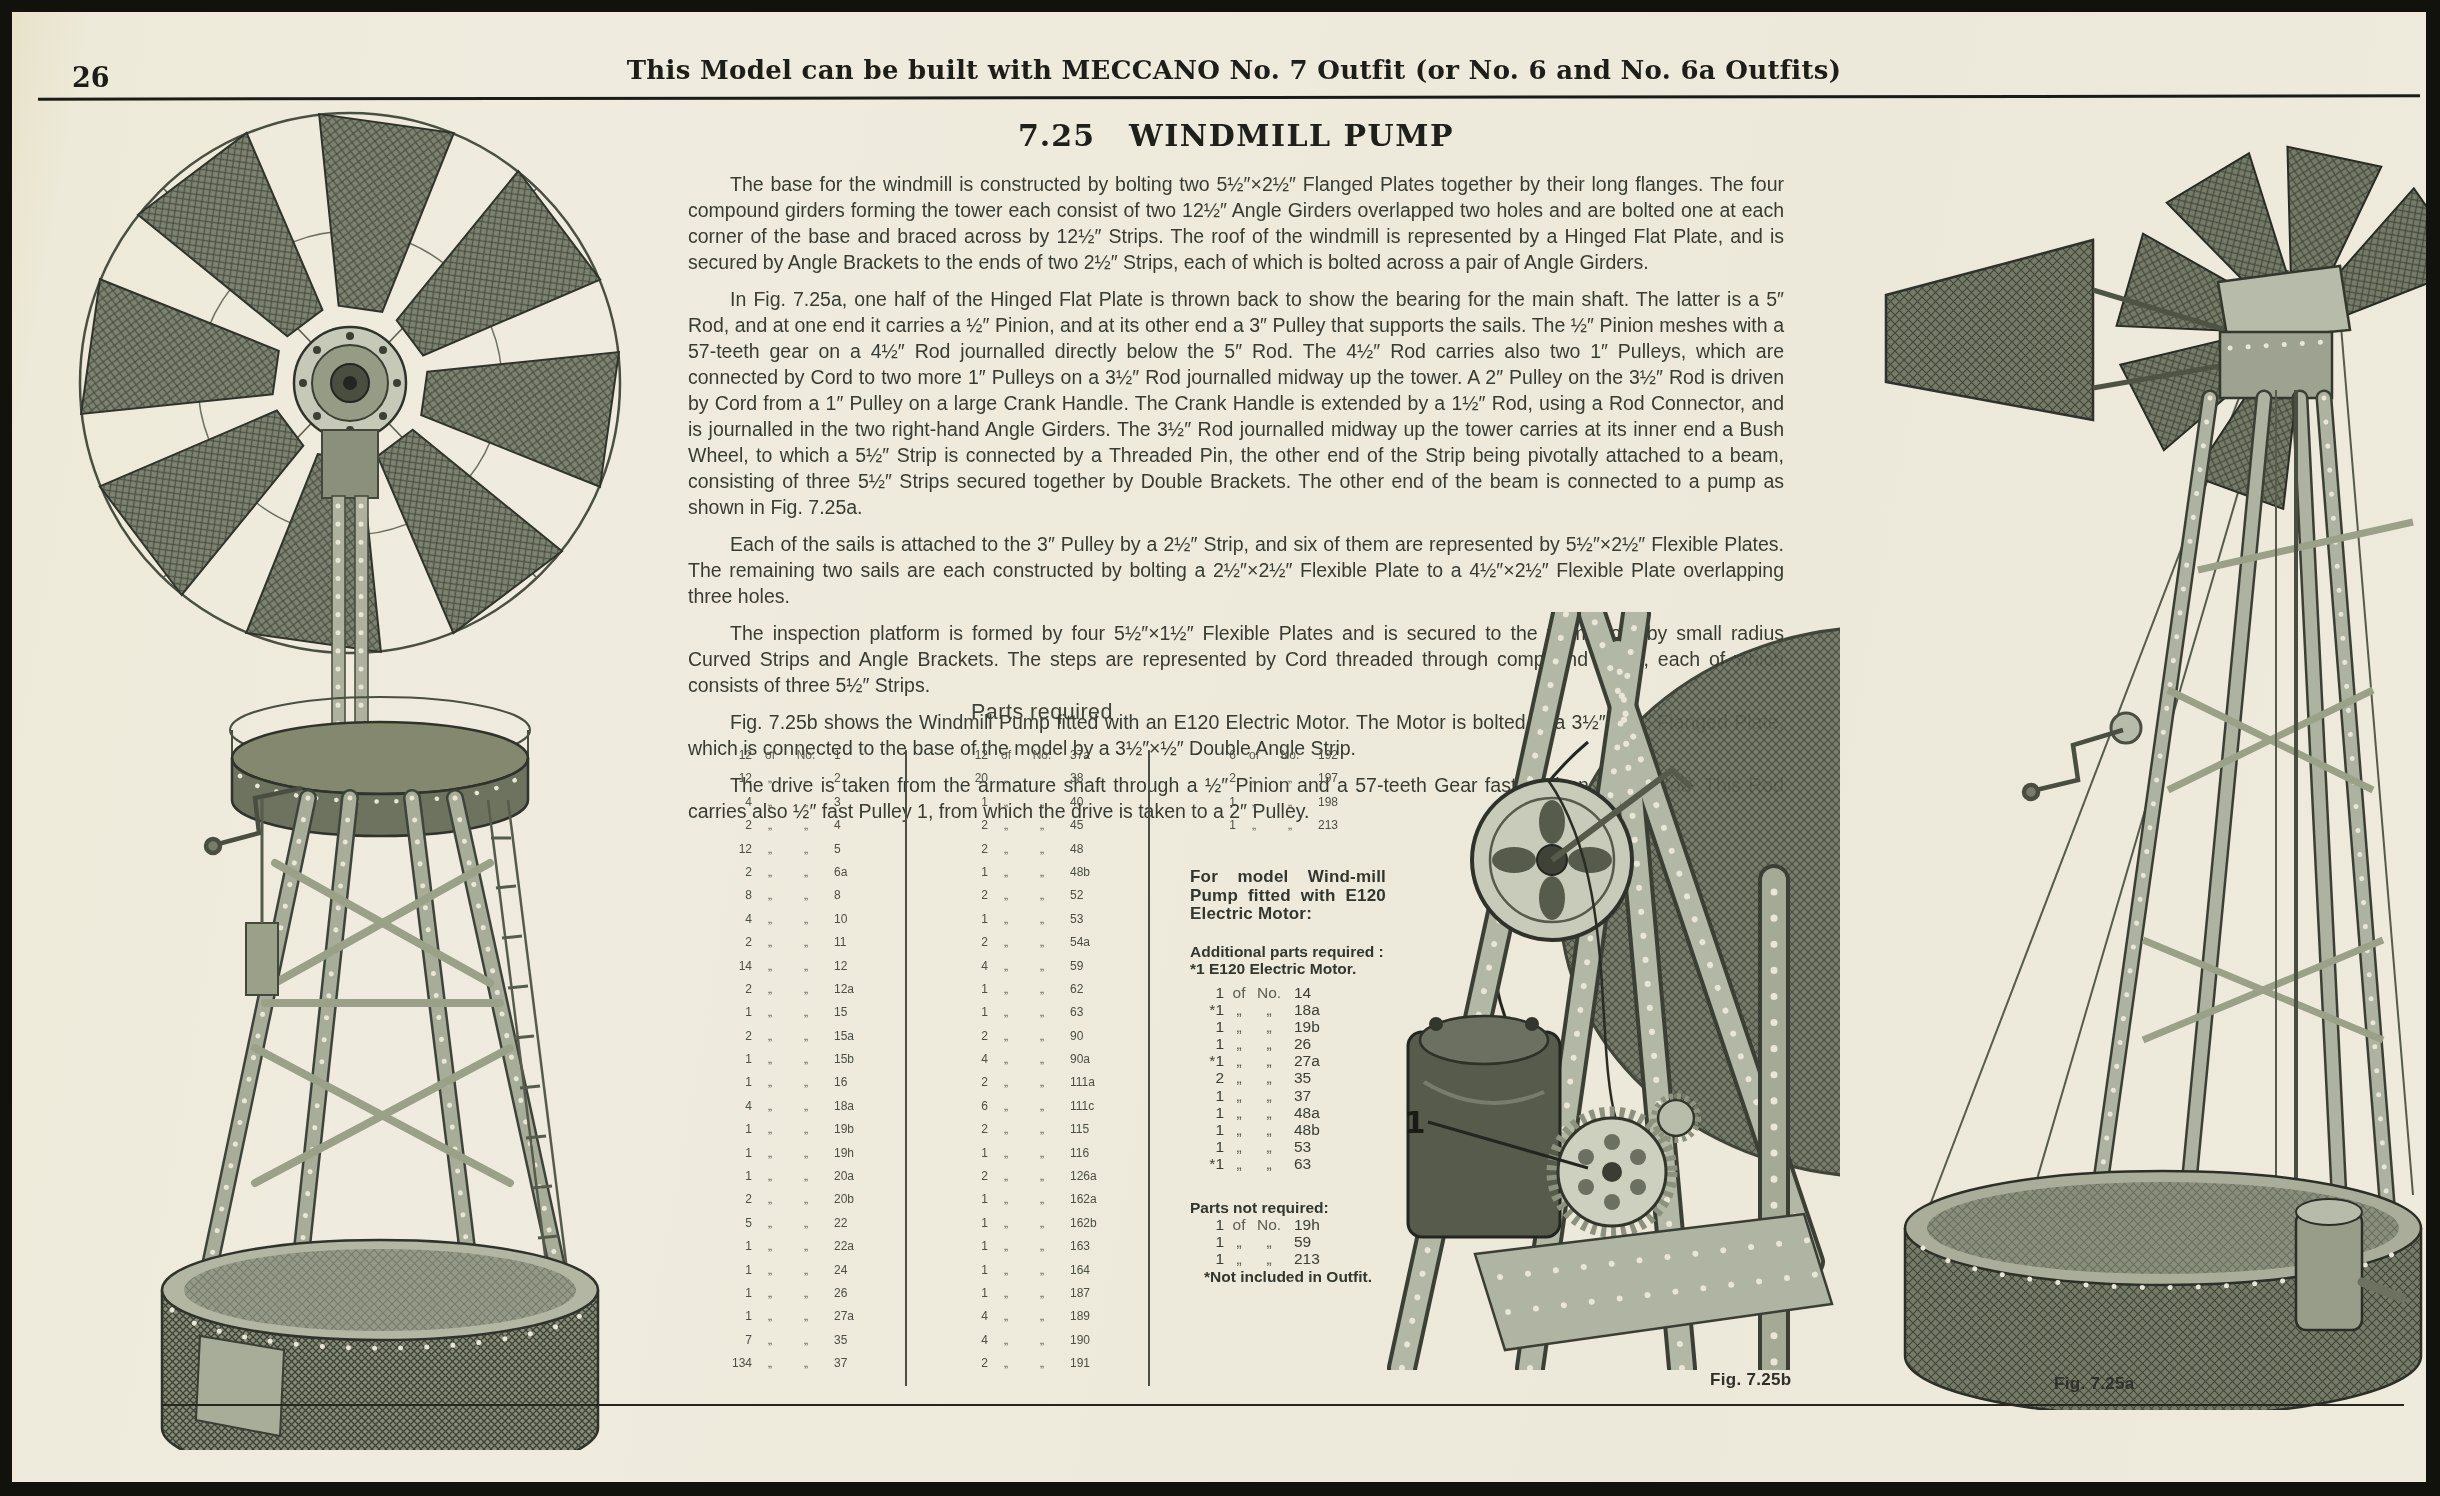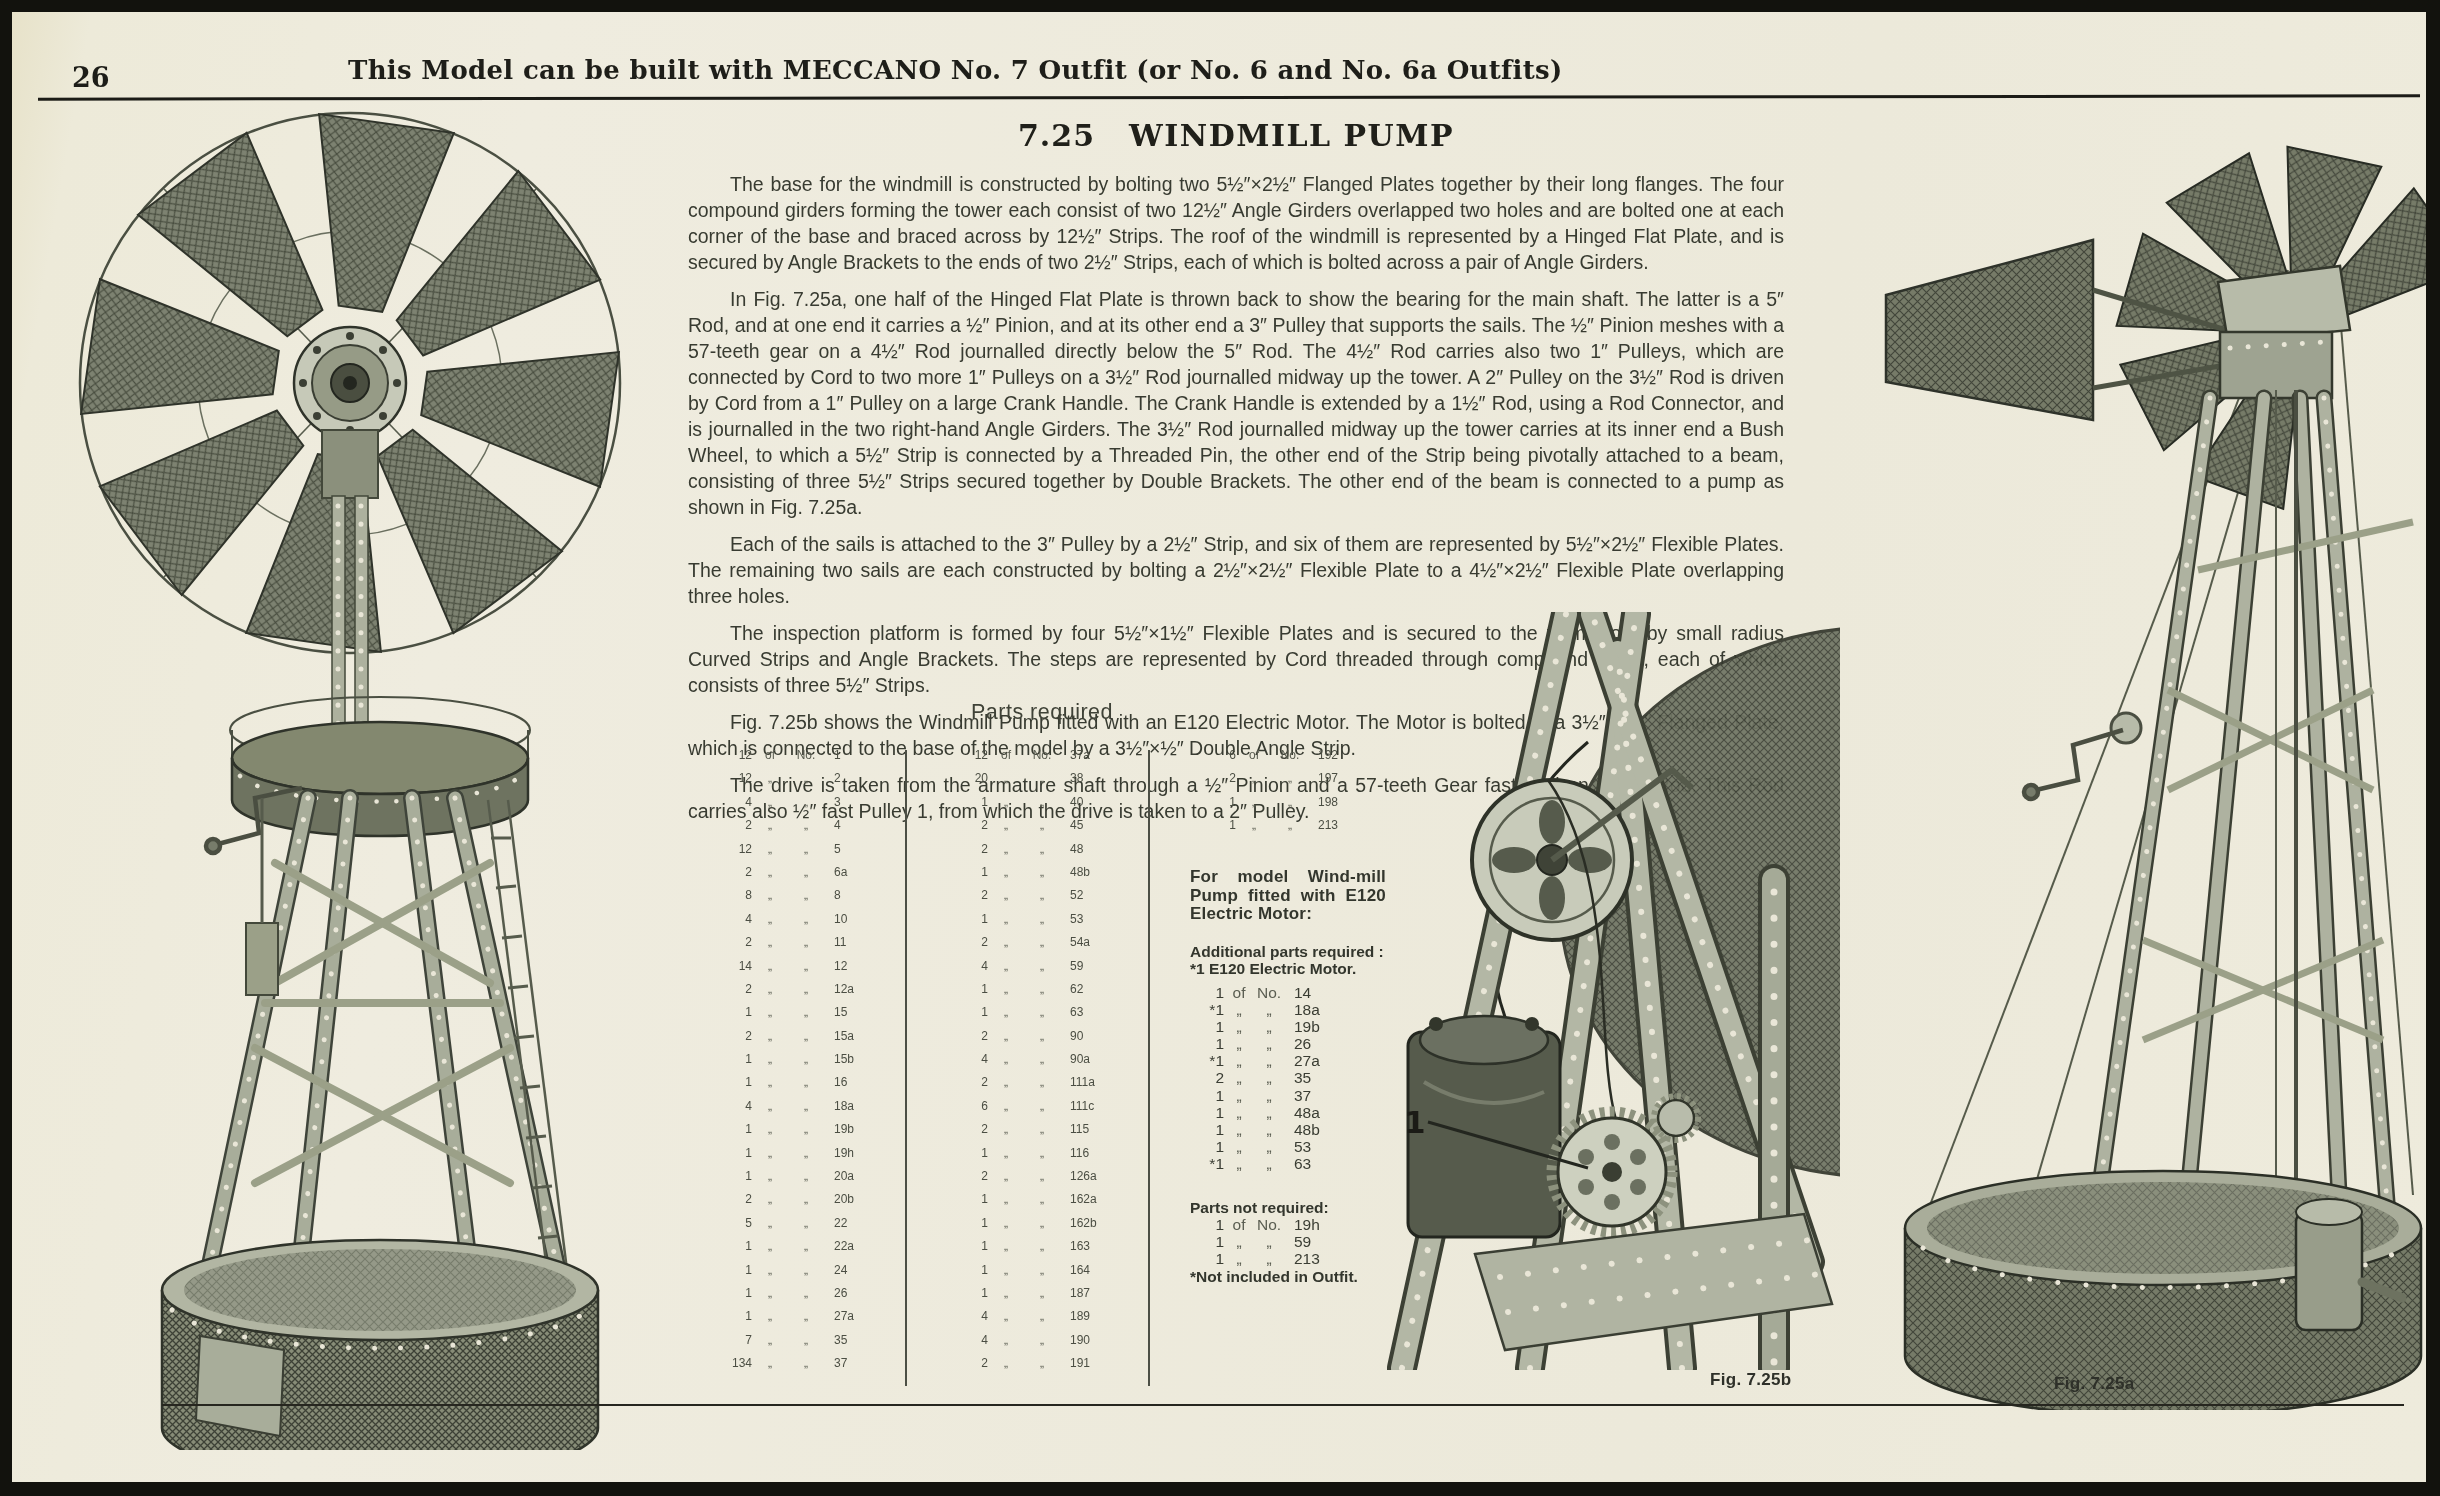--- a/index.html
+++ b/index.html
@@ -3,21 +3,21 @@
 <meta charset="utf-8">
 <style>
   html,body{margin:0;padding:0;}
   body{width:2440px;height:1496px;background:#12120d;font-family:"Liberation Sans",sans-serif;}
   .frame{position:absolute;inset:0;width:2440px;height:1496px;background:#12120d;overflow:hidden;}
   .page{position:absolute;left:12px;top:12px;right:14px;bottom:14px;
         background:linear-gradient(100deg,#e7e2c9 0%,#edead9 3%,#efecdf 20%,#ece9da 70%,#eeebdc 100%);
         overflow:hidden;padding-left:32px;}
   
   .pageno{position:absolute;left:60px;top:50px;font-family:"DejaVu Serif",serif;font-weight:700;font-size:27px;color:#1d1d18;}
-  .header{position:absolute;left:336px;top:43px;width:1800px;font-family:"DejaVu Serif",serif;
+  .header{position:absolute;left:322px;top:43px;width:1800px;text-align:center;font-family:"DejaVu Serif",serif;
           font-weight:700;font-size:26px;color:#1e1e19;letter-spacing:.3px;}
   .rule-top{position:absolute;left:26px;top:84px;width:2382px;height:3px;background:#1c1c17;transform:rotate(-.08deg);}
   .rule-bottom{position:absolute;left:150px;top:1392px;width:2242px;height:2px;background:#26261f;}
   .textcol{position:absolute;left:676px;top:98px;width:1096px;color:#383b31;}
   .title{text-align:center;font-family:"DejaVu Serif",serif;font-weight:700;font-size:30px;color:#20201a;
          letter-spacing:1.5px;margin:8px 0 18px 0;}
   .title .tnum{margin-right:34px;letter-spacing:1px;}
   .textcol p{margin:0 0 11px 0;font-size:19.5px;line-height:26px;text-align:justify;text-indent:42px;}
   .parts-head{position:absolute;left:880px;top:688px;width:300px;text-align:center;font-size:21.5px;color:#3f4237;letter-spacing:.5px;}
   
@@ -30,21 +30,21 @@
   .plist-sm .prow .c-q{width:34px;}
   .plist-sm .prow .c-d{width:30px;}
   .vrule{position:absolute;width:2px;background:#4c4f45;}
   
   .mnote{position:absolute;left:1178px;top:856px;width:196px;color:#33362d;}
   .mnote .m-intro{font-size:17px;line-height:18.5px;font-weight:700;text-align:justify;letter-spacing:.2px;}
   .mnote .m-add{margin-top:19px;font-size:15.5px;line-height:17.5px;font-weight:600;}
   .mnote .m-addintro{font-size:15.5px;line-height:17.5px;font-weight:600;}
   .mnote .m-gap{height:6px;}
   .mnote .m-nr{margin-top:26px;font-size:15.5px;line-height:17.5px;font-weight:600;}
-  .mnote .m-foot{font-size:15.5px;line-height:17.5px;font-weight:600;}
+  .mnote .m-foot{font-size:15.5px;line-height:17.5px;font-weight:600;text-align:center;}
   
   .fig{position:absolute;}
   .figlabel{position:absolute;font-size:17px;font-weight:700;color:#2e3029;letter-spacing:.3px;}
   .callout{position:absolute;left:1392px;top:1092px;font-size:31px;font-weight:700;color:#1b1b16;font-family:"DejaVu Sans",sans-serif;}
 </style>
 </head>
 <body>
 
 <div class="frame">
  <div class="page">

